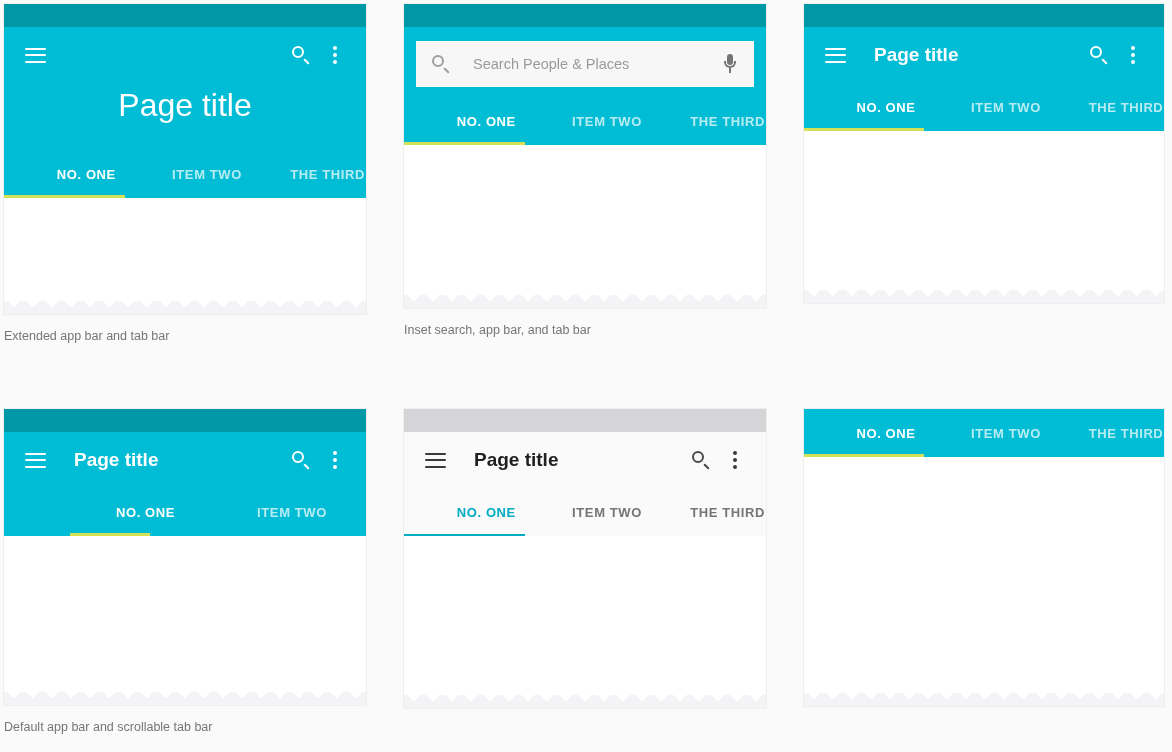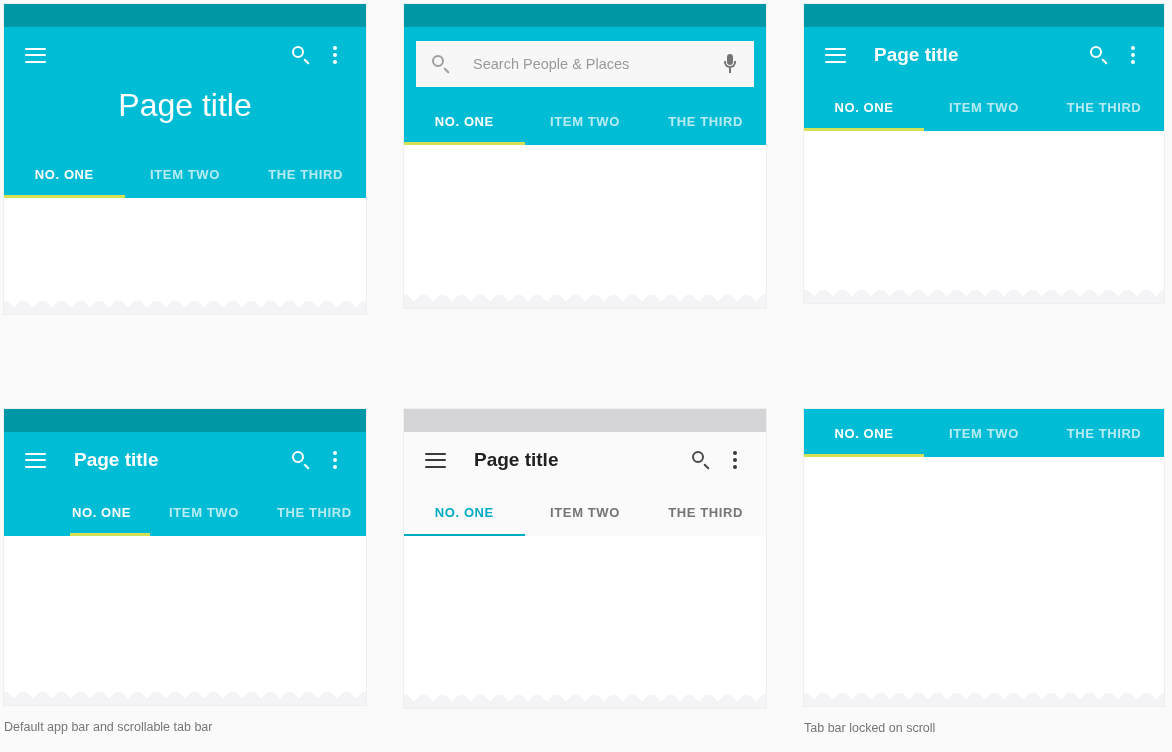--- a/index.html
+++ b/index.html
@@ -161,20 +161,21 @@
   .tabbar.fixed .tab { flex: 1 1 0; text-align: center; }
 
   .tab {
     font-size: 13px;
     letter-spacing: 0.6px;
     color: rgba(255,255,255,0.72);
     font-weight: bold;
     white-space: nowrap;
     cursor: pointer;
     user-select: none;
+    margin-left: 44px;
   }
   .tab.active { color: #ffffff; }
   .tabbar.light .tab { color: #757575; font-weight: bold; }
   .tabbar.light .tab.active { color: #00acc1; }
 
   
   .tabbar.scroll {
     padding-left: 68px;
     box-sizing: border-box;
     gap: 38px;
@@ -276,20 +277,21 @@
           <div class="tab active">NO. ONE</div>
           <div class="tab">ITEM TWO</div>
           <div class="tab">THE THIRD</div>
           <div class="indicator" style="left:0; width:33.33%;"></div>
         </div>
       </div>
       <div class="phonebody" style="height:116px;">
         <div class="torn"></div>
       </div>
     </div>
+    <div class="caption">Extended app bar and tab bar</div>
   </div>
 
   <div class="cell" style="left:404px; top:4px; width:362px;">
     <div class="card">
       <div class="statusbar"></div>
       <div class="appbar appbar-search">
         <div class="searchfield">
           <span class="ico-search gray">
               <span class="c"></span>
               <span class="h"></span>
@@ -307,20 +309,21 @@
           <div class="tab active">NO. ONE</div>
           <div class="tab">ITEM TWO</div>
           <div class="tab">THE THIRD</div>
           <div class="indicator" style="left:0; width:33.33%;"></div>
         </div>
       </div>
       <div class="phonebody" style="height:163px;">
         <div class="torn"></div>
       </div>
     </div>
+    <div class="caption">Inset search, app bar, and tab bar</div>
   </div>
 
   <div class="cell" style="left:804px; top:4px; width:360px;">
     <div class="card">
       <div class="statusbar"></div>
       <div class="appbar">
         <div class="appbar-row">
           <div class="iconbtn">
             <span class="ico-ham">
                 <i></i>
@@ -447,16 +450,15 @@
           <div class="tab active">NO. ONE</div>
           <div class="tab">ITEM TWO</div>
           <div class="tab">THE THIRD</div>
           <div class="indicator" style="left:0; width:33.33%;"></div>
         </div>
       </div>
       <div class="phonebody" style="height:249px;">
         <div class="torn"></div>
       </div>
     </div>
-    <div class="caption">Tab bar locked on scroll</div>
   </div>
 
 </div>
 
 </body></html>

